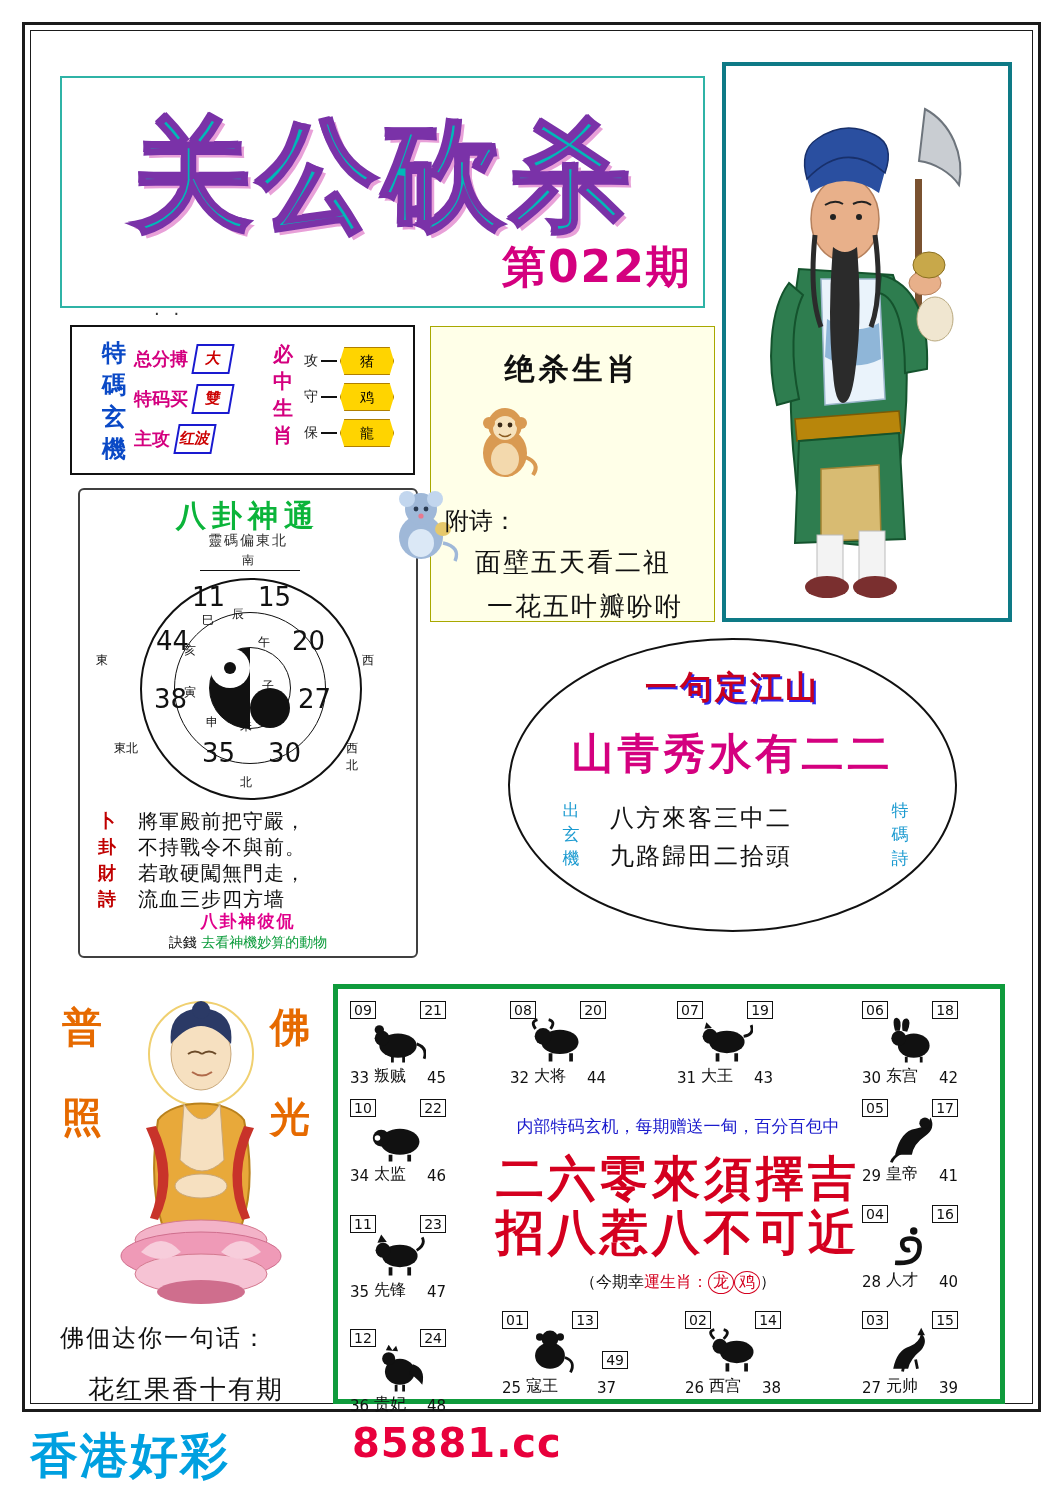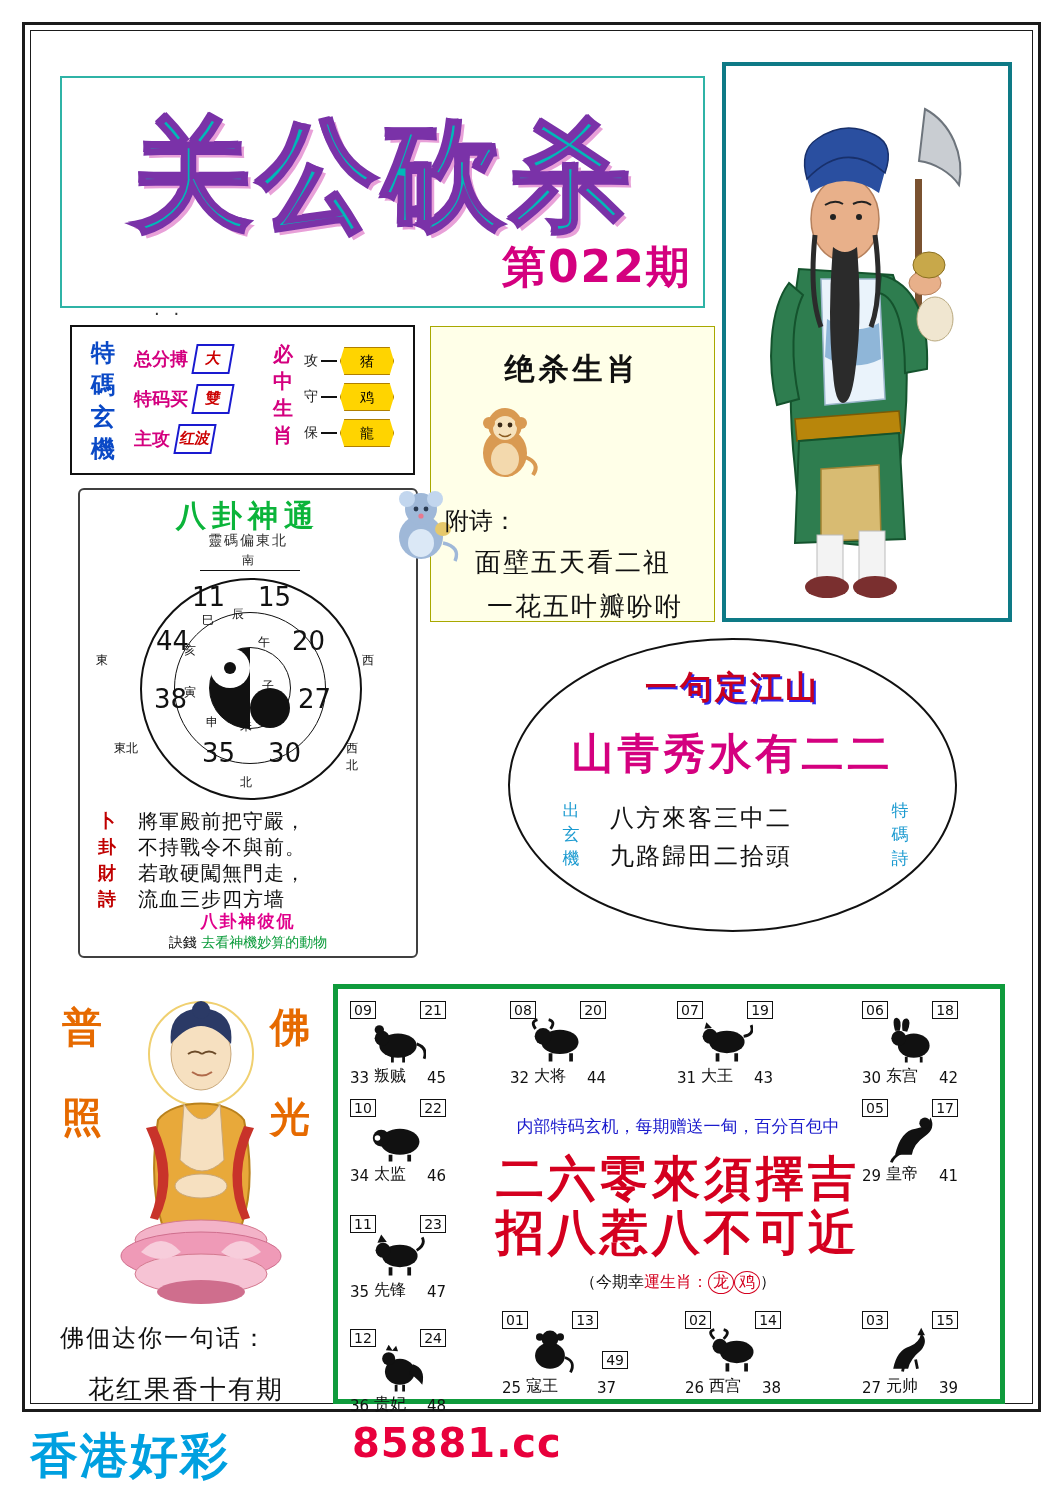--- a/index.html
+++ b/index.html
@@ -15,21 +15,21 @@
     letter-spacing:6px;font-family:"DejaVu Sans","Liberation Sans",sans-serif;}
   .issue{position:absolute;left:440px;top:160px;font-size:44px;color:#d4007f;font-weight:bold;letter-spacing:2px;}
   .title-dots{position:absolute;left:92px;top:220px;font-size:18px;color:#333;letter-spacing:4px;}
 
   
   .hero-box{position:absolute;left:722px;top:62px;width:290px;height:560px;border:4px solid #0e7a86;background:#fff;box-sizing:border-box;}
   .hero-inner{position:absolute;left:4px;top:4px;right:4px;bottom:4px;border:2px solid #2ab0c0;}
 
   
   .panel-tema{position:absolute;left:70px;top:325px;width:345px;height:150px;border:2px solid #111;background:#fff;box-sizing:border-box;}
-  .tm-label{position:absolute;left:8px;top:10px;width:46px;text-align:center;font-size:24px;font-weight:bold;color:#0a49c6;line-height:32px;}
+  .tm-label{position:absolute;left:8px;top:10px;width:46px;text-align:right;font-size:24px;font-weight:bold;color:#0a49c6;line-height:32px;}
   .tm-mid{position:absolute;left:62px;top:12px;width:130px;}
   .tm-row{display:flex;align-items:center;height:40px;}
   .tm-row .k{font-size:18px;color:#d4007f;font-weight:bold;white-space:nowrap;}
   .hexi{display:inline-block;width:34px;height:26px;margin-left:6px;border:2px solid #1a1ad0;
         background:#fff;color:#c00;font-size:15px;font-weight:bold;text-align:center;line-height:24px;
         transform:skewX(-10deg);}
   .tm-right-label{position:absolute;left:196px;top:14px;width:30px;text-align:center;font-size:20px;font-weight:bold;color:#d4007f;line-height:27px;}
   .tm-z{position:absolute;left:232px;top:16px;width:106px;}
   .z-row{display:flex;align-items:center;height:36px;}
   .z-row .zk{font-size:14px;color:#222;}
@@ -471,20 +471,31 @@
       <span class="tr">17</span>
       <svg class="ani" viewBox="0 0 60 50">
           <path d="M14 42 q6 -26 22 -28 q14 -2 16 -12 q6 12 -6 20 q-12 8 -14 20z" fill="#111"></path>
           <circle cx="46" cy="8" r="6" fill="#111"></circle>
           <path d="M20 40 q-8 4 -10 10" stroke="#111" stroke-width="3" fill="none"></path>
         </svg>
       <span class="bl">29</span>
       <span class="nm">皇帝</span>
       <span class="br">41</span>
     </div>
+    <div class="cell" style="left:522px;top:212px;">
+      <span class="tl">04</span>
+      <span class="tr">16</span>
+      <svg class="ani" viewBox="0 0 60 50">
+          <path d="M14 44 q24 2 26 -14 q2 -12 -10 -12 q-10 0 -8 8 q2 6 8 4" stroke="#111" stroke-width="5" fill="none"></path>
+          <circle cx="34" cy="10" r="4" fill="#111"></circle>
+        </svg>
+      <span class="bl">28</span>
+      <span class="nm">人才</span>
+      <span class="br">40</span>
+    </div>
     <div class="cell" style="left:522px;top:318px;">
       <span class="tl">03</span>
       <span class="tr">15</span>
       <svg class="ani" viewBox="0 0 60 50">
           <path d="M12 44 q4 -20 18 -24 q10 -4 12 -14 q8 8 0 18 q-12 10 -14 20z" fill="#111"></path>
           <path d="M38 8 l4 -8 l4 8z" fill="#111"></path>
           <path d="M24 38 l-2 9 M36 34 l2 10" stroke="#111" stroke-width="3"></path>
         </svg>
       <span class="bl">27</span>
       <span class="nm">元帅</span>

